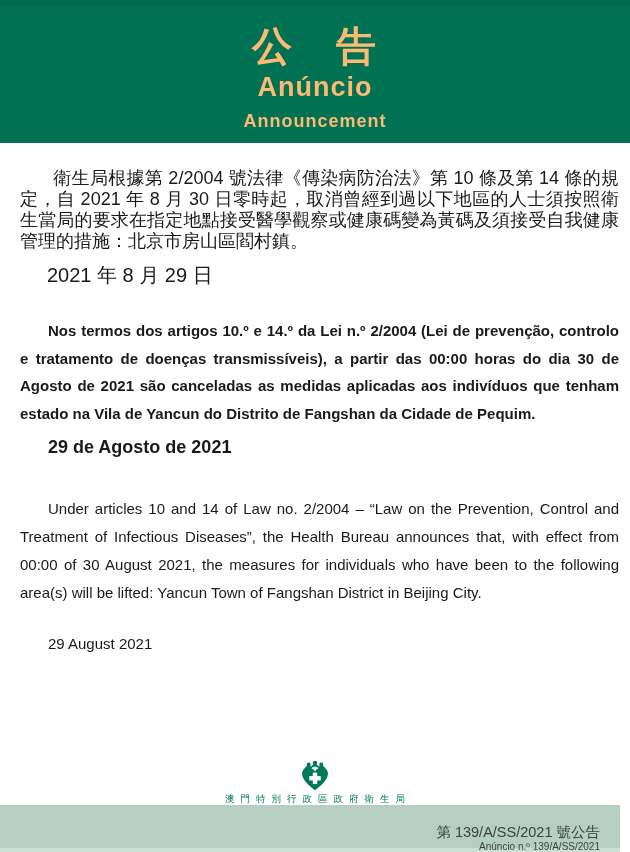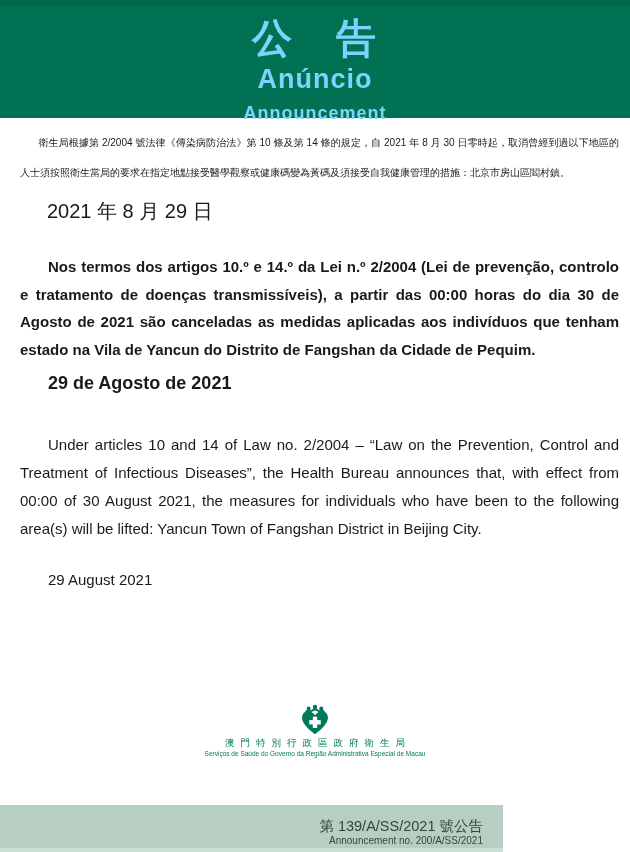--- a/index.html
+++ b/index.html
@@ -8,26 +8,26 @@
     position: relative;
     background: #ffffff;
     font-family: "Liberation Sans", sans-serif;
     color: #1a1a1a;
     overflow: hidden;
   }
 
   
   .banner {
     width: 630px;
-    height: 118px;
+    height: 143px;
     background: #007253;
     border-top: 6px solid #016a4d;
     text-align: center;
-    color: #7dd3fc;
-    padding-top: 8px;
+    color: #fdba74;
+    padding-top: 16px;
   }
   .banner .title-zh {
     font-size: 40px;
     font-weight: bold;
     line-height: 48px;
     letter-spacing: 2px;
   }
   .banner .title-pt {
     font-size: 27px;
     font-weight: bold;
@@ -42,23 +42,23 @@
   }
 
   
   .content {
     padding: 0 11px 0 20px;
   }
   .para {
     text-align: justify;
   }
   .zh-para {
-    margin-top: 10px;
-    font-size: 10px;
-    line-height: 30px;
+    margin-top: 25px;
+    font-size: 18px;
+    line-height: 21px;
     text-indent: 1.85em;
   }
   .zh-date {
     margin-top: 10px;
     font-size: 20px;
     padding-left: 27px;
   }
   .pt-para {
     margin-top: 28px;
     font-size: 15px;
@@ -80,21 +80,21 @@
   }
   .en-date {
     margin-top: 28px;
     font-size: 15px;
     padding-left: 28px;
   }
 
   
   .logo-block {
     position: absolute;
-    top: 704px;
+    top: 760px;
     left: 0;
     width: 630px;
     text-align: center;
     color: #00795a;
   }
   .logo-heart { display: block; margin: 0 auto 1px; }
   .logo-org-zh {
     font-size: 9.5px;
     letter-spacing: 6px;
     padding-left: 6px; 
@@ -105,26 +105,26 @@
     font-size: 6.5px;
     line-height: 9px;
     color: #00795a;
   }
 
   
   .footer {
     position: absolute;
     top: 805px;
     left: 0;
-    width: 503px;
+    width: 620px;
     height: 47px;
     background: #b6cfc2;
     border-bottom: 4px solid #ccdfd5;
     text-align: right;
-    padding: 12px 20px 0 0;
+    padding: 18px 20px 0 0;
     color: #3a423d;
   }
   .footer .ref-zh { font-size: 14.5px; line-height: 18px; }
   .footer .ref-pt { font-size: 10px;  line-height: 11.5px; }
   .footer .ref-en { font-size: 10px;  line-height: 11.5px; }
 </style>
 </head>
 <body>
 
 <header class="banner">
@@ -158,14 +158,15 @@
 
     <rect x="17.4" y="15" width="5.2" height="13.5" fill="#ffffff"></rect>
     <rect x="13.2" y="19.1" width="13.6" height="5.2" fill="#ffffff"></rect>
   </svg>
   <div class="logo-org-zh">澳門特別行政區政府衛生局</div>
   <div class="logo-org-pt">Serviços de Saúde do Governo da Região Administrativa Especial de Macau</div>
 </div>
 
 <footer class="footer">
   <div class="ref-zh">第 139/A/SS/2021 號公告</div>
+  <div class="ref-pt">Anúncio n.º 139/A/SS/2021</div>
   <div class="ref-en">Announcement no. 200/A/SS/2021</div>
 </footer>
 
 </body></html>

